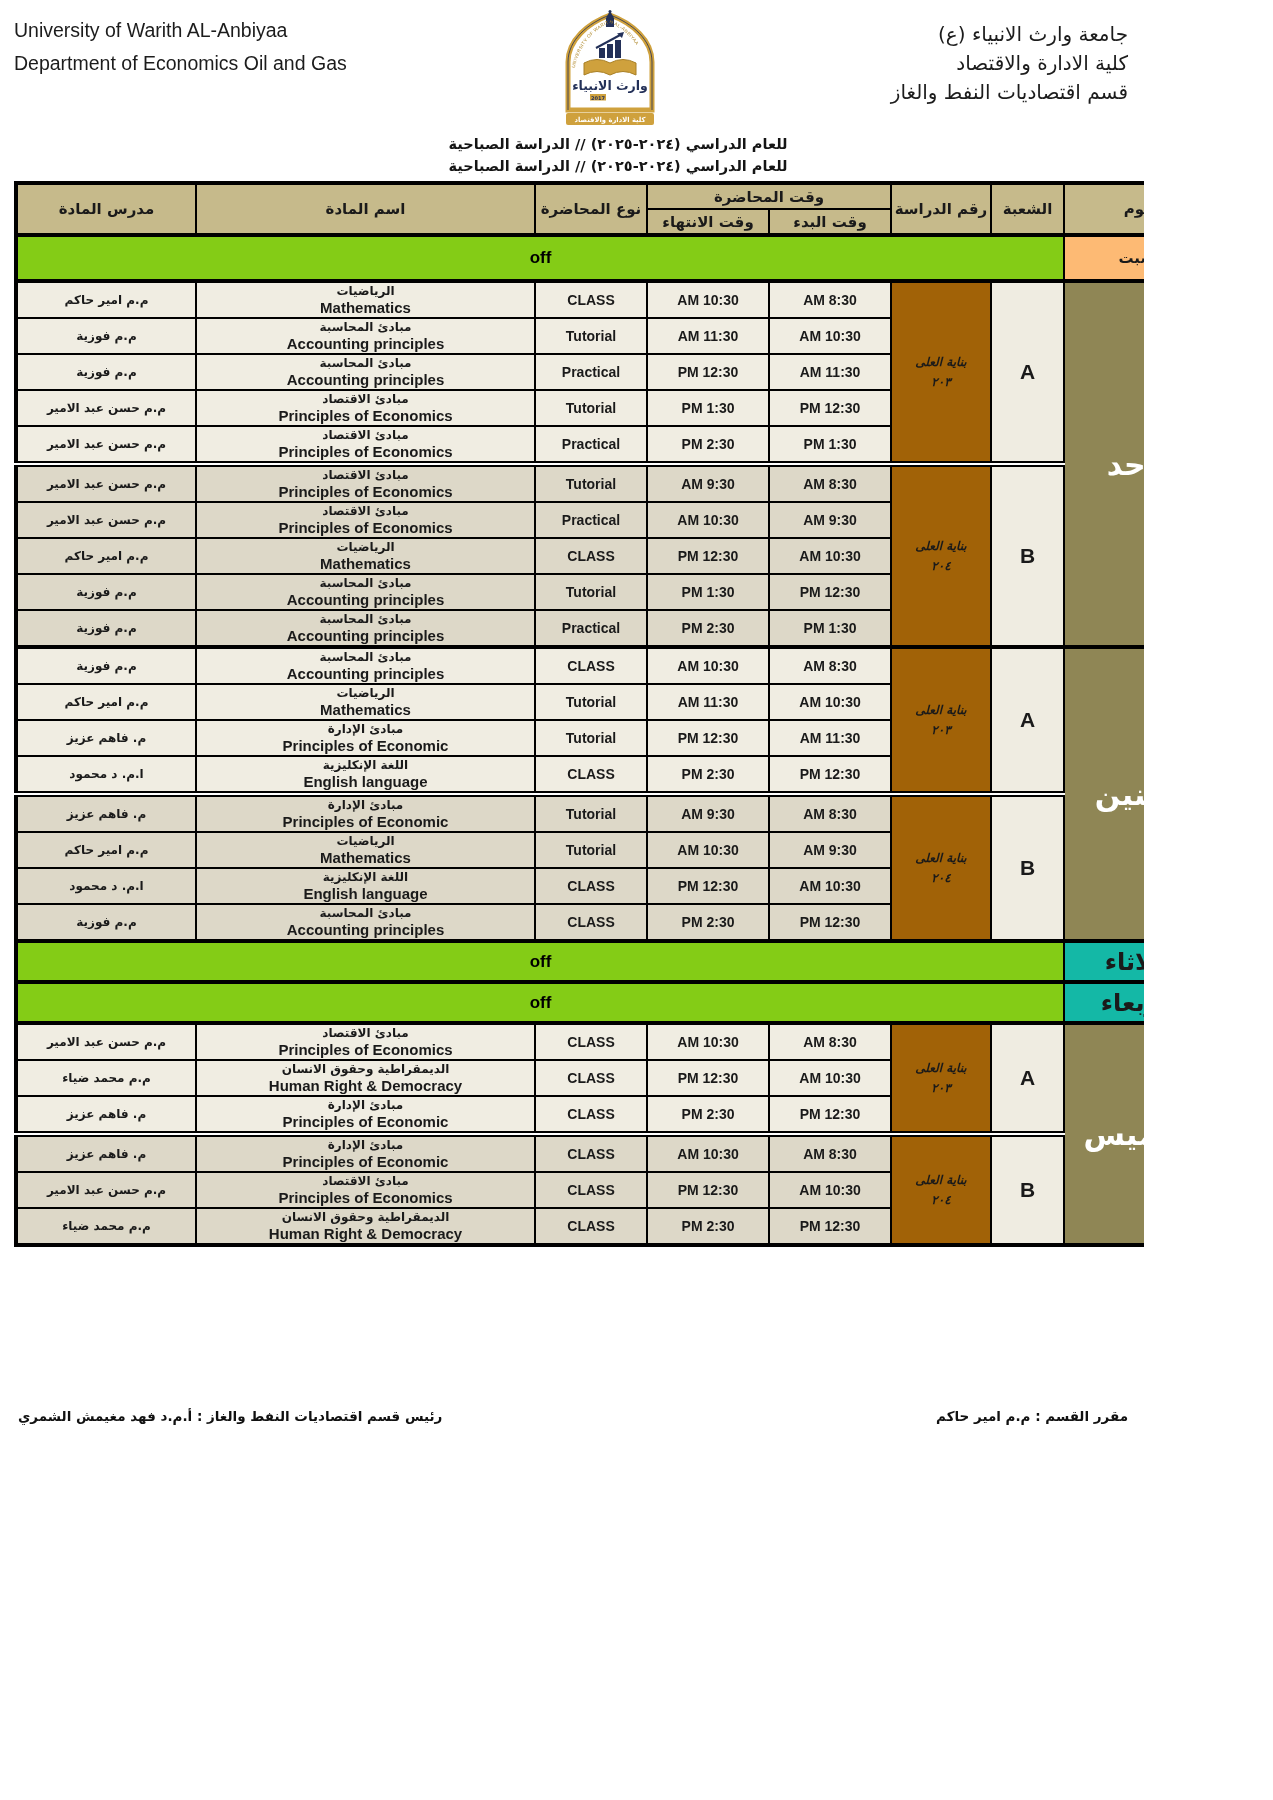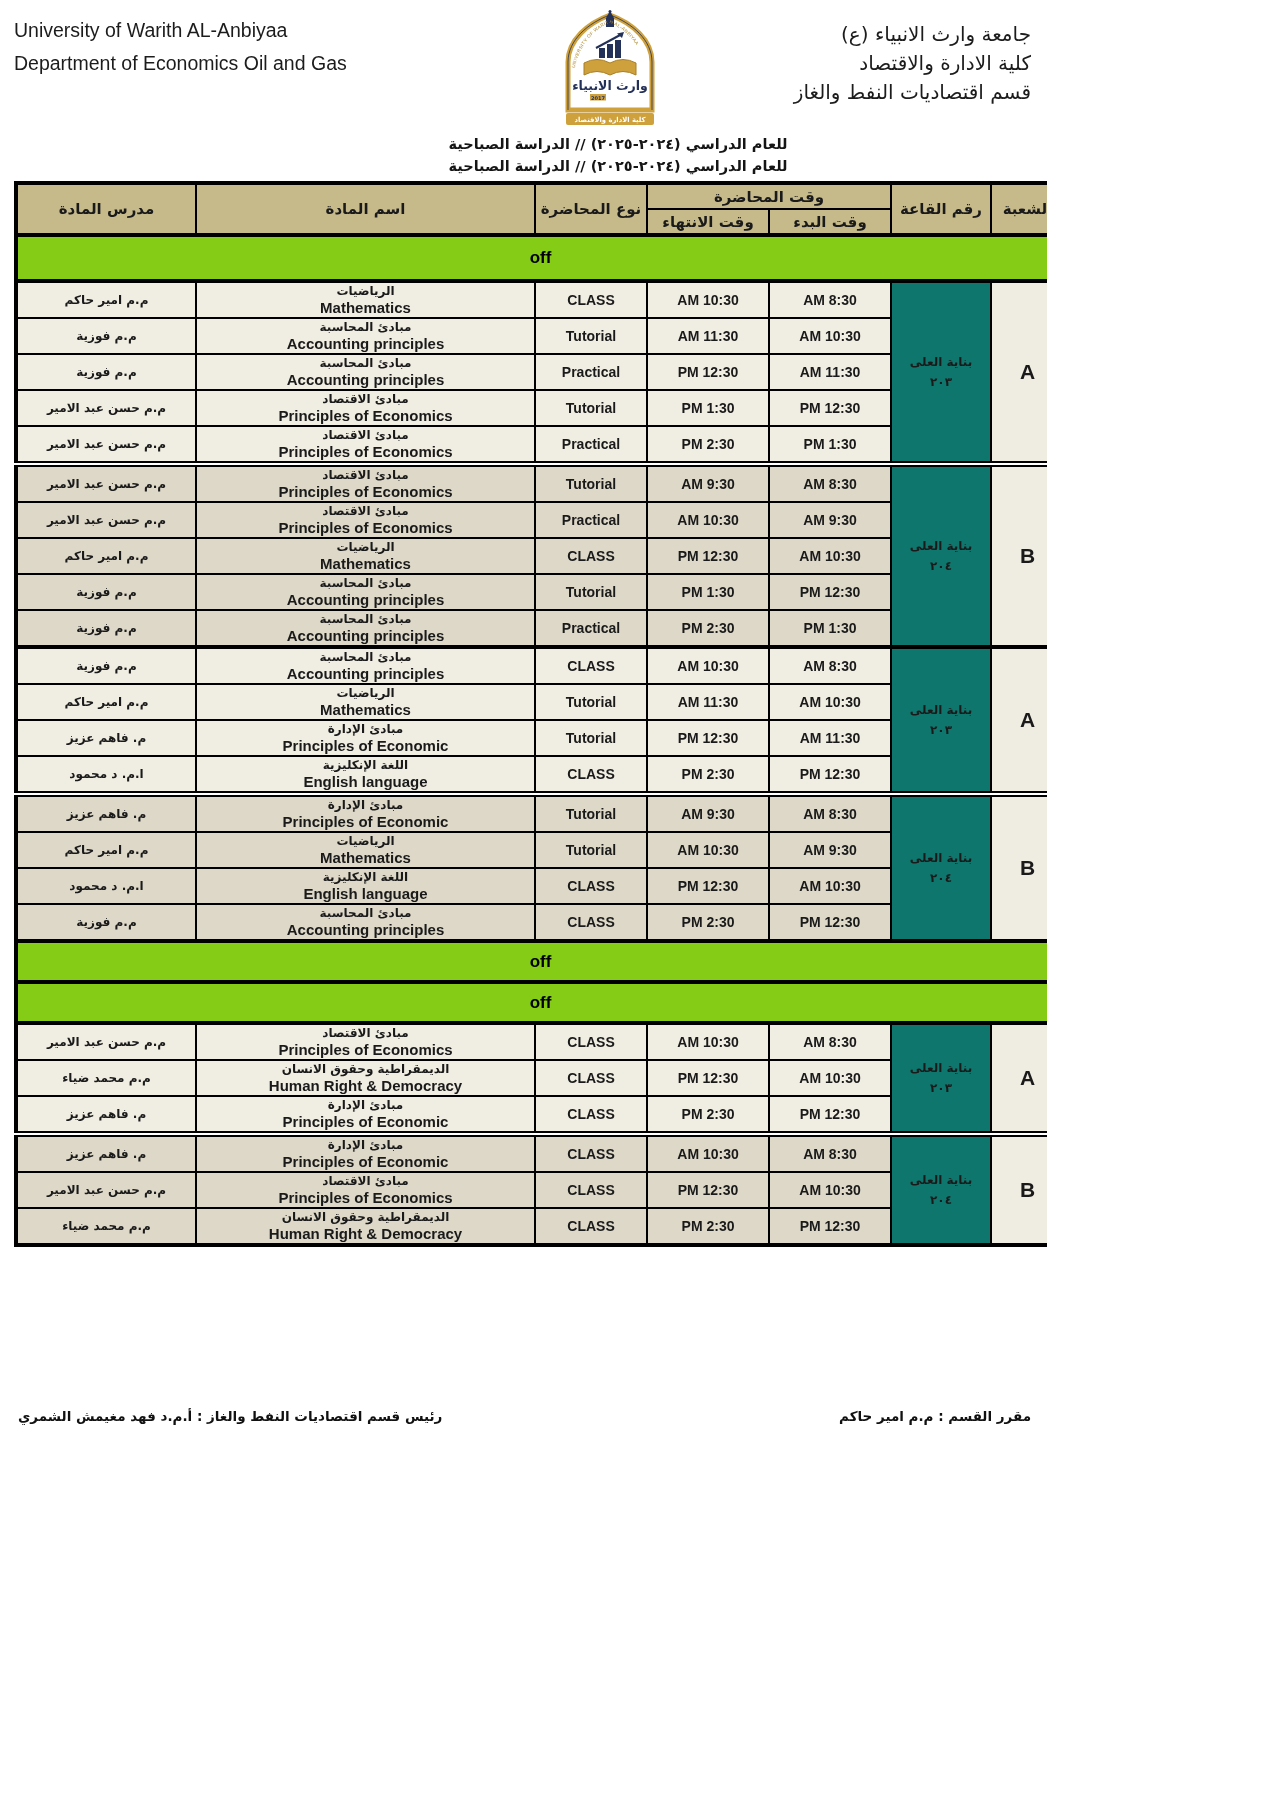--- a/index.html
+++ b/index.html
@@ -1,19 +1,19 @@
 <!DOCTYPE html>
 <html lang="ar"><head>
 <meta charset="utf-8">
 <style>
   * { box-sizing: border-box; margin: 0; padding: 0; }
   html, body { background: #ffffff; }
   .page {
     position: relative;
-    width: 1047px;
+    width: 1144px;
     height: 1800px;
     background: #ffffff;
     font-family: "DejaVu Sans", sans-serif;
     color: #1a1a1a;
     overflow: hidden;
   }
   
   .lh-en {
     position: absolute; left: 14px; top: 14px;
     font-family: "Liberation Sans", sans-serif;
@@ -62,21 +62,21 @@
     background: #8f8655;
     font-weight: bold; font-size: 30px; color: #ffffff;
   }
   .day-sm { background: #fdba74; font-weight: bold; font-size: 15px; }
   .day-md { background: #14b8a6; font-weight: bold; font-size: 24px; }
   .sec-cell {
     background: #efece1;
     font-family: "Liberation Sans", sans-serif;
     font-weight: bold; font-size: 21px;
   }
-  .room-cell { background: #0f766e; font-weight: bold; font-size: 12px; line-height: 20px; }
+  .room-cell { background: #a16207; font-weight: bold; font-size: 12px; line-height: 20px; font-style: italic; }
   tr.ra > td.d { background: #f0ede2; }
   tr.rb > td.d { background: #ddd8c8; }
   .t-ar { font-weight: bold; font-size: 12px; line-height: 15px; }
   .t-en { font-family: "Liberation Sans", sans-serif; font-weight: bold; font-size: 15px; line-height: 17px; }
   .tt { font-family: "Liberation Sans", sans-serif; font-weight: bold; font-size: 14px; }
   .teach { font-weight: bold; font-size: 12px; }
   tr.sep4 > td { border-top: 4px solid #000; }
   tr.sepd > td { border-top: 6px double #000; }
   
   .footer {
@@ -140,21 +140,21 @@
         <col style="width:122px">
       <col style="width:122px">
         <col style="width:112px">
         <col style="width:339px">
         <col style="width:180px">
     </colgroup>
     <thead>
       <tr>
         <th rowspan="2">اليوم</th>
         <th rowspan="2">الشعبة</th>
-        <th rowspan="2">رقم القاعة</th>
+        <th rowspan="2">رقم الدراسة</th>
         <th colspan="2">وقت المحاضرة</th>
         <th rowspan="2">نوع المحاضرة</th>
         <th rowspan="2">اسم المادة</th>
         <th rowspan="2">مدرس المادة</th>
       </tr>
       <tr>
         <th>وقت البدء</th>
         <th>وقت الانتهاء</th>
       </tr>
     </thead>

